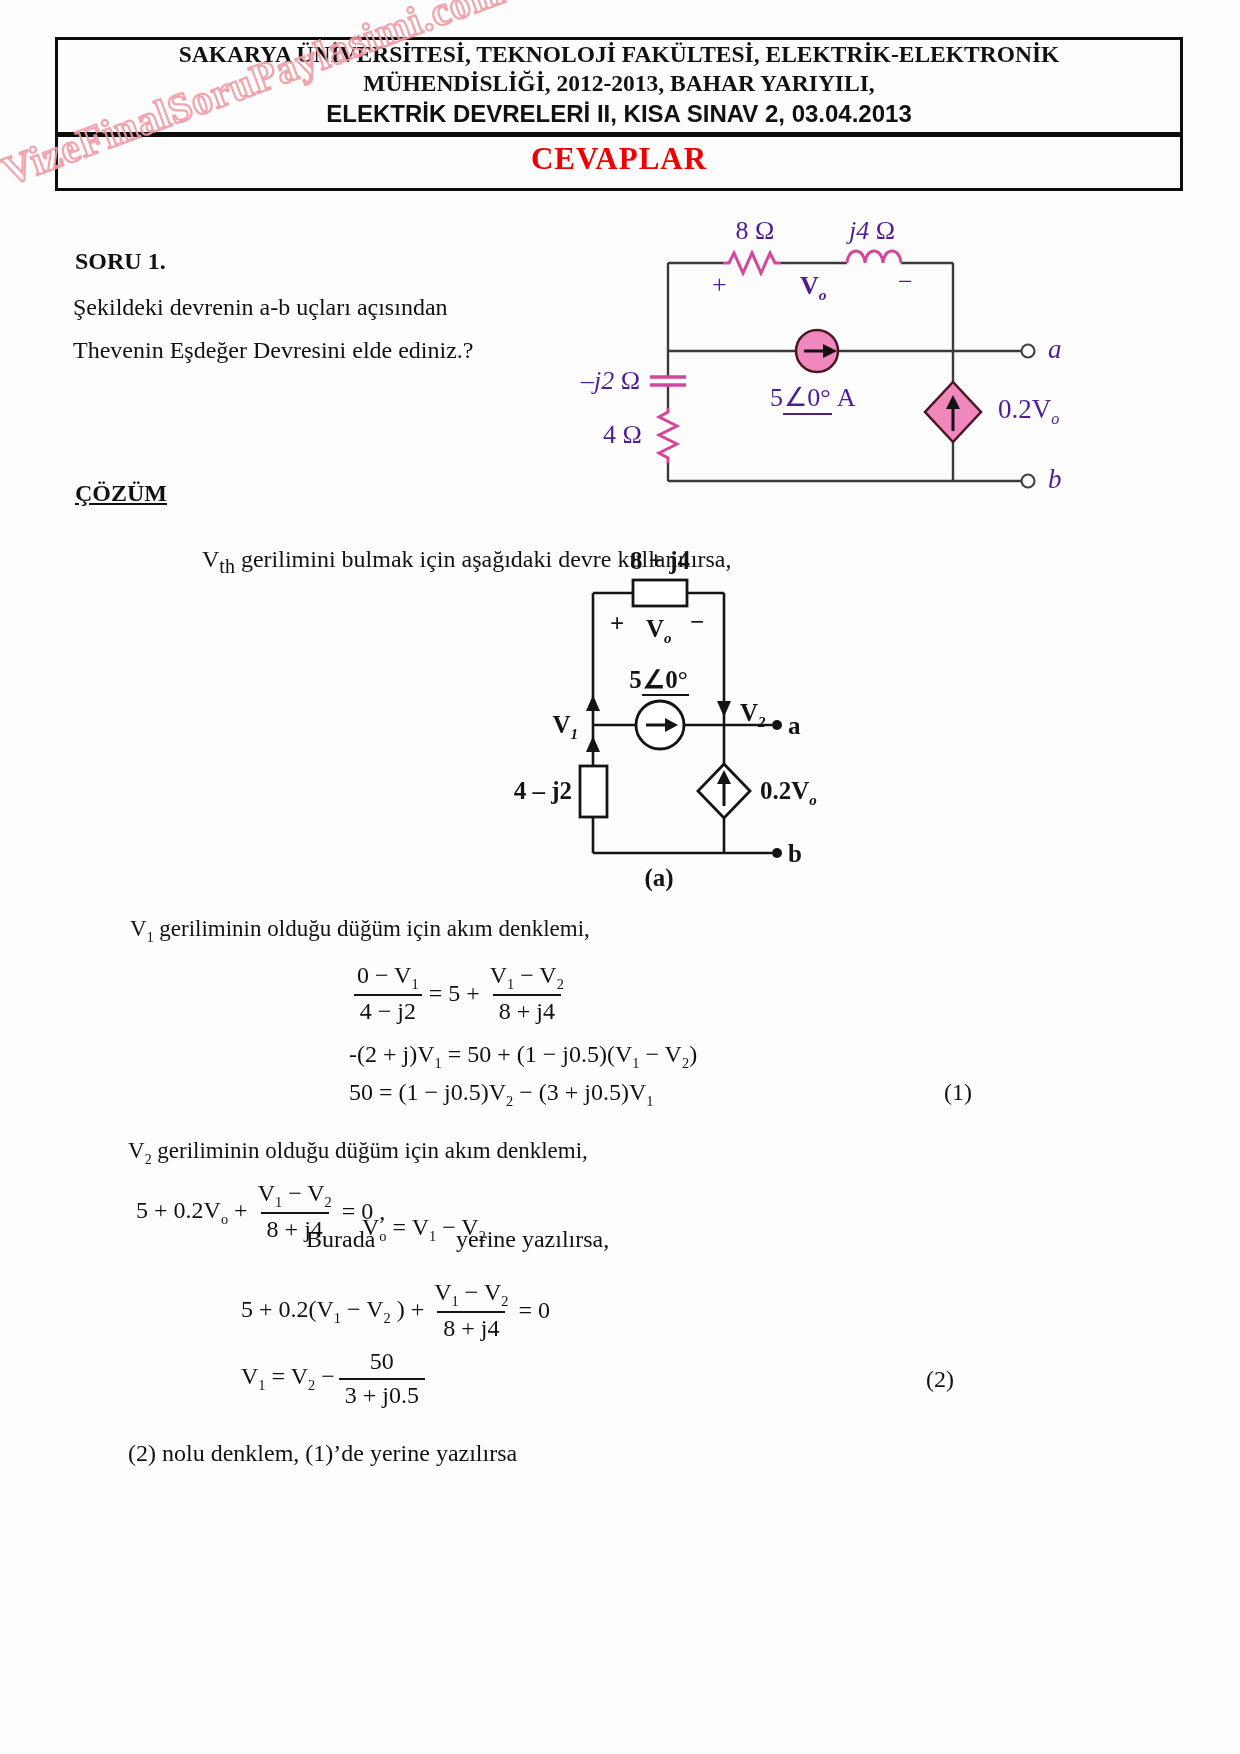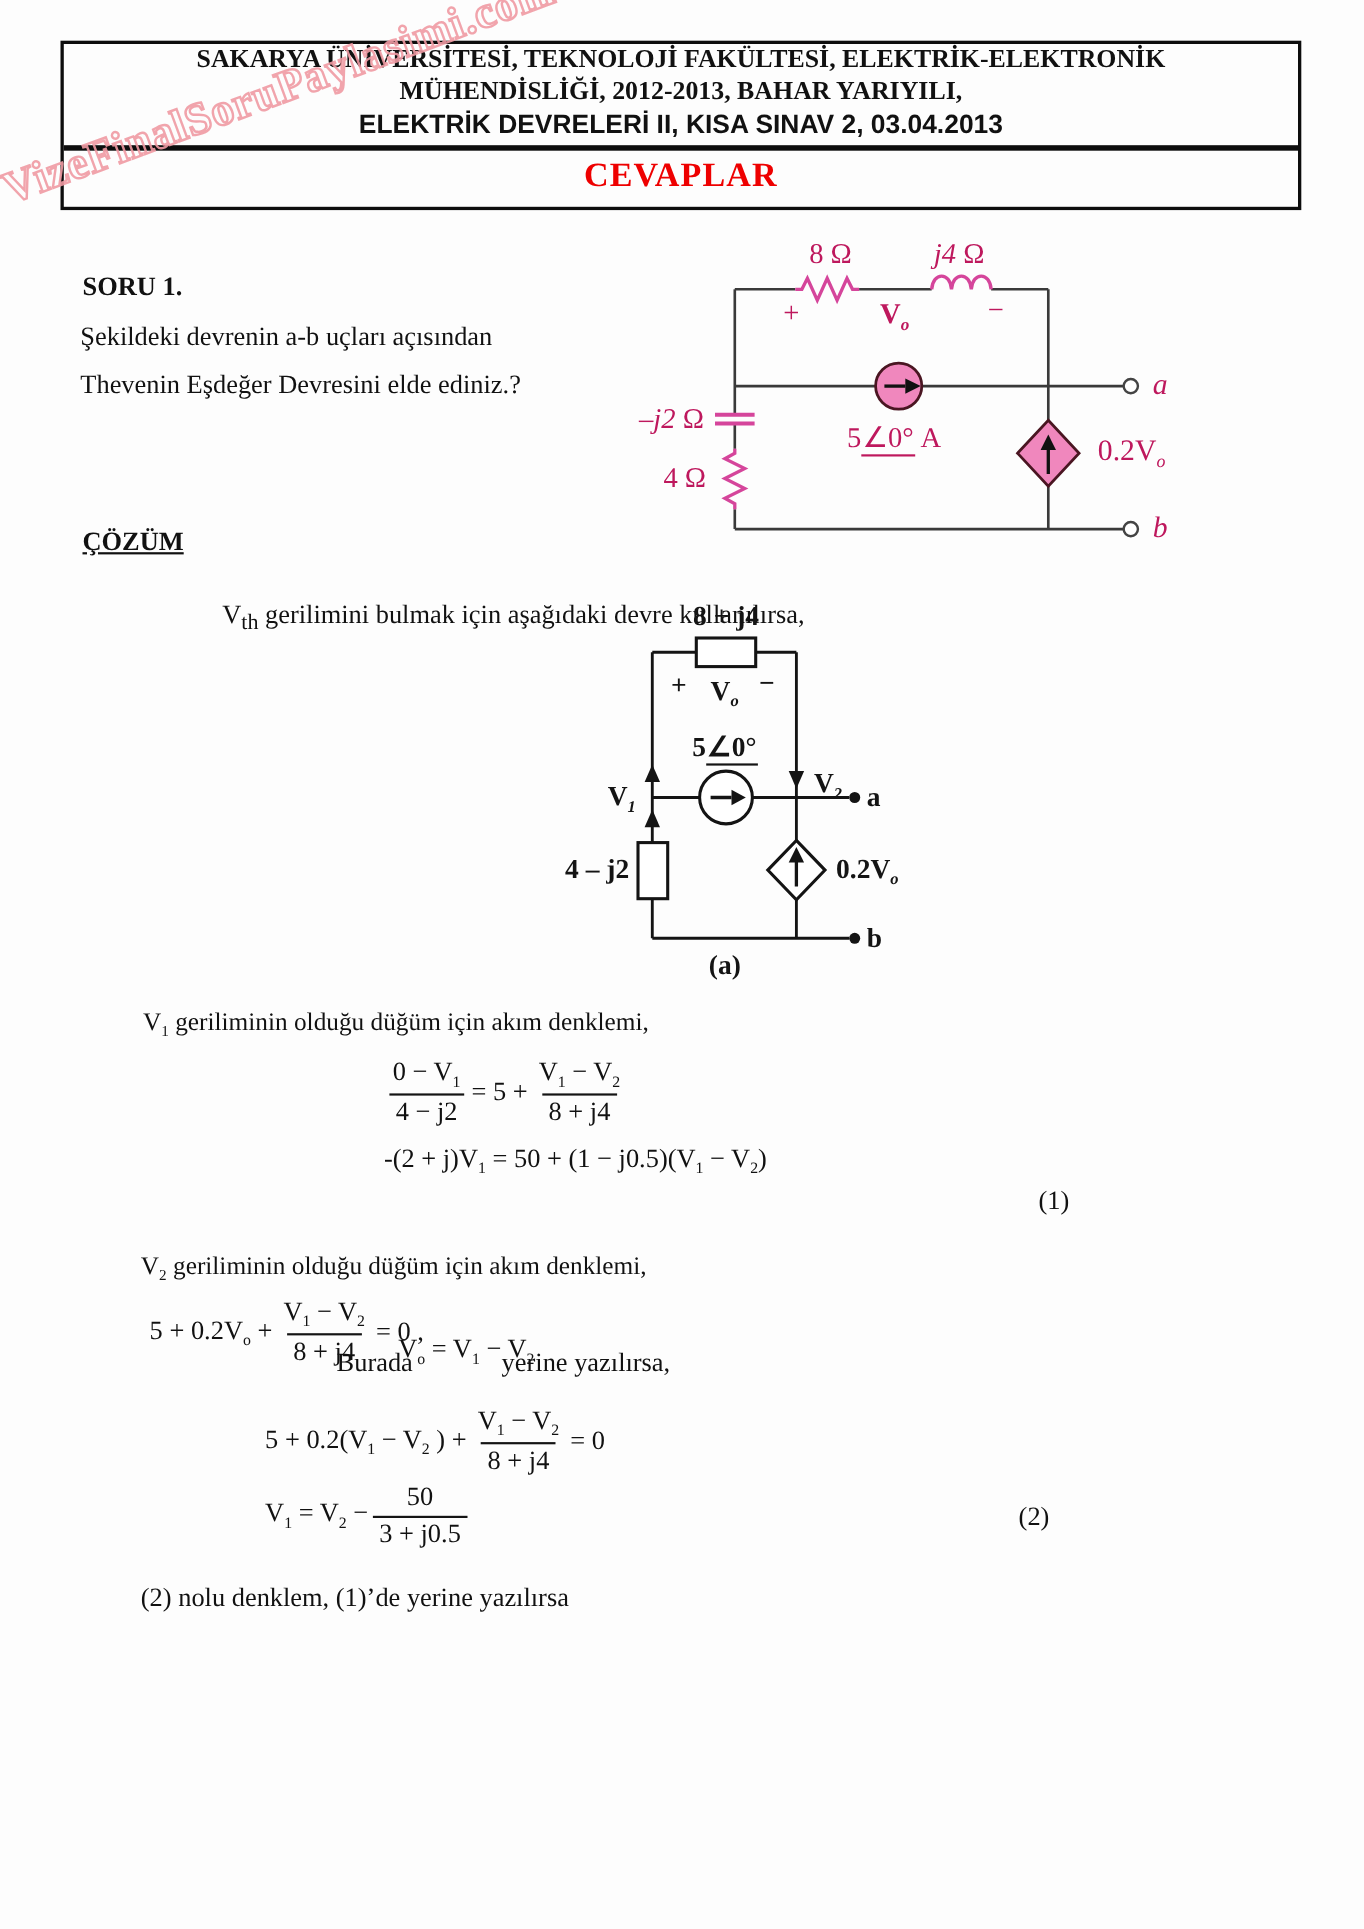--- a/index.html
+++ b/index.html
@@ -31,21 +31,21 @@
   .hsep   { border-top:5px solid #0d0d0d; margin-top:2px; }
   .answers{ font-weight:bold; font-size:31px; letter-spacing:1px; padding-top:4px; }
 
   
   .q-title { font-weight:bold; font-size:24px; }
   .q-line  { font-size:24px; }
   .sol-title { font-weight:bold; font-size:24px; text-decoration:underline; }
   .intro { font-size:24px;margin-top:35px; }
 
   
-  .lbl { position:absolute; font-size:26px; color:#be185d; white-space:nowrap; line-height:1.05; }
+  .lbl { position:absolute; font-size:26px; color:#4c1d95; white-space:nowrap; line-height:1.05; }
   .lbl sub, .lbl2 sub { font-size:0.6em; font-style:italic; }
   .lbl2 { position:absolute; font-size:25px; font-weight:bold; color:#141414; white-space:nowrap; line-height:1.05; }
   .it { font-style:italic; }
   .ctr { text-align:center; }
   .rt { text-align:right; }
   .ang { border-bottom:2px solid currentColor; padding:0 1px 1px 1px; }
 
   
   .mtext { position:absolute; font-size:23px; white-space:nowrap; }
   .meqrow { position:absolute; display:flex; align-items:center; font-size:24px; white-space:nowrap; }
@@ -168,20 +168,21 @@
       <span class="den">4 − j2</span>
     </span>
     <span>= 5 +</span>
     <span class="frac">
       <span class="num">V<sub>1</sub> − V<sub>2</sub></span>
       <span class="den">8 + j4</span>
     </span>
   </div>
 
   <div class="meq" style="left:349px; top:1041px;">-(2 + j)V<sub>1</sub> = 50 + (1 − j0.5)(V<sub>1</sub> − V<sub>2</sub>)</div>
+  <div class="meq" style="left:349px; top:1079px;">50 = (1 − j0.5)V<sub>2</sub> − (3 + j0.5)V<sub>1</sub></div>
   <div class="eqtag" style="left:944px; top:1079px;">(1)</div>
 
   <div class="mtext" style="left:128px; top:1138px;">V<sub>2</sub> geriliminin olduğu düğüm için akım denklemi,</div>
 
   <div class="meqrow" style="left:136px; top:1180px;">
     <span>5 + 0.2V<sub>o</sub> +</span>
     <span class="frac">
       <span class="num">V<sub>1</sub> − V<sub>2</sub></span>
       <span class="den">8 + j4</span>
     </span>

